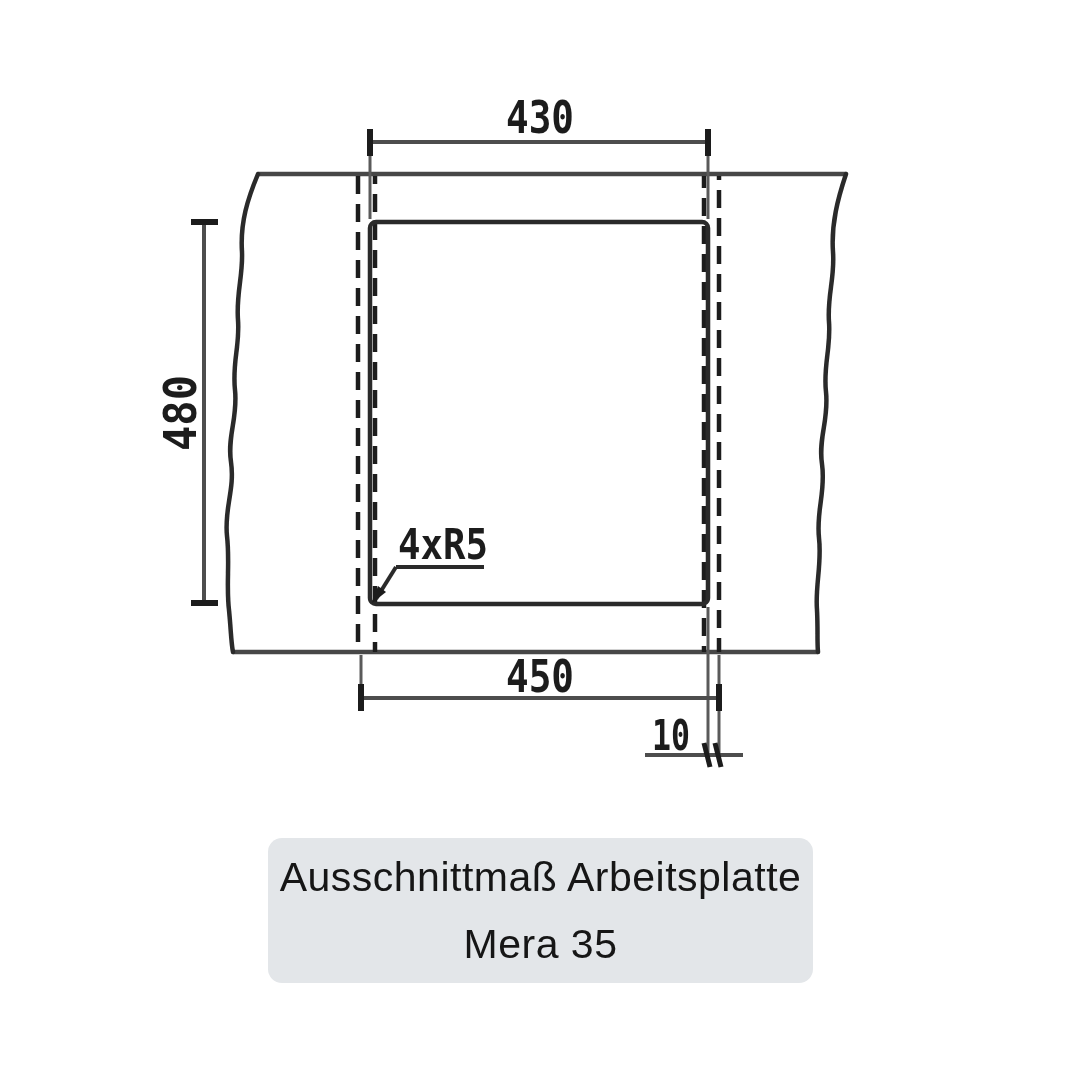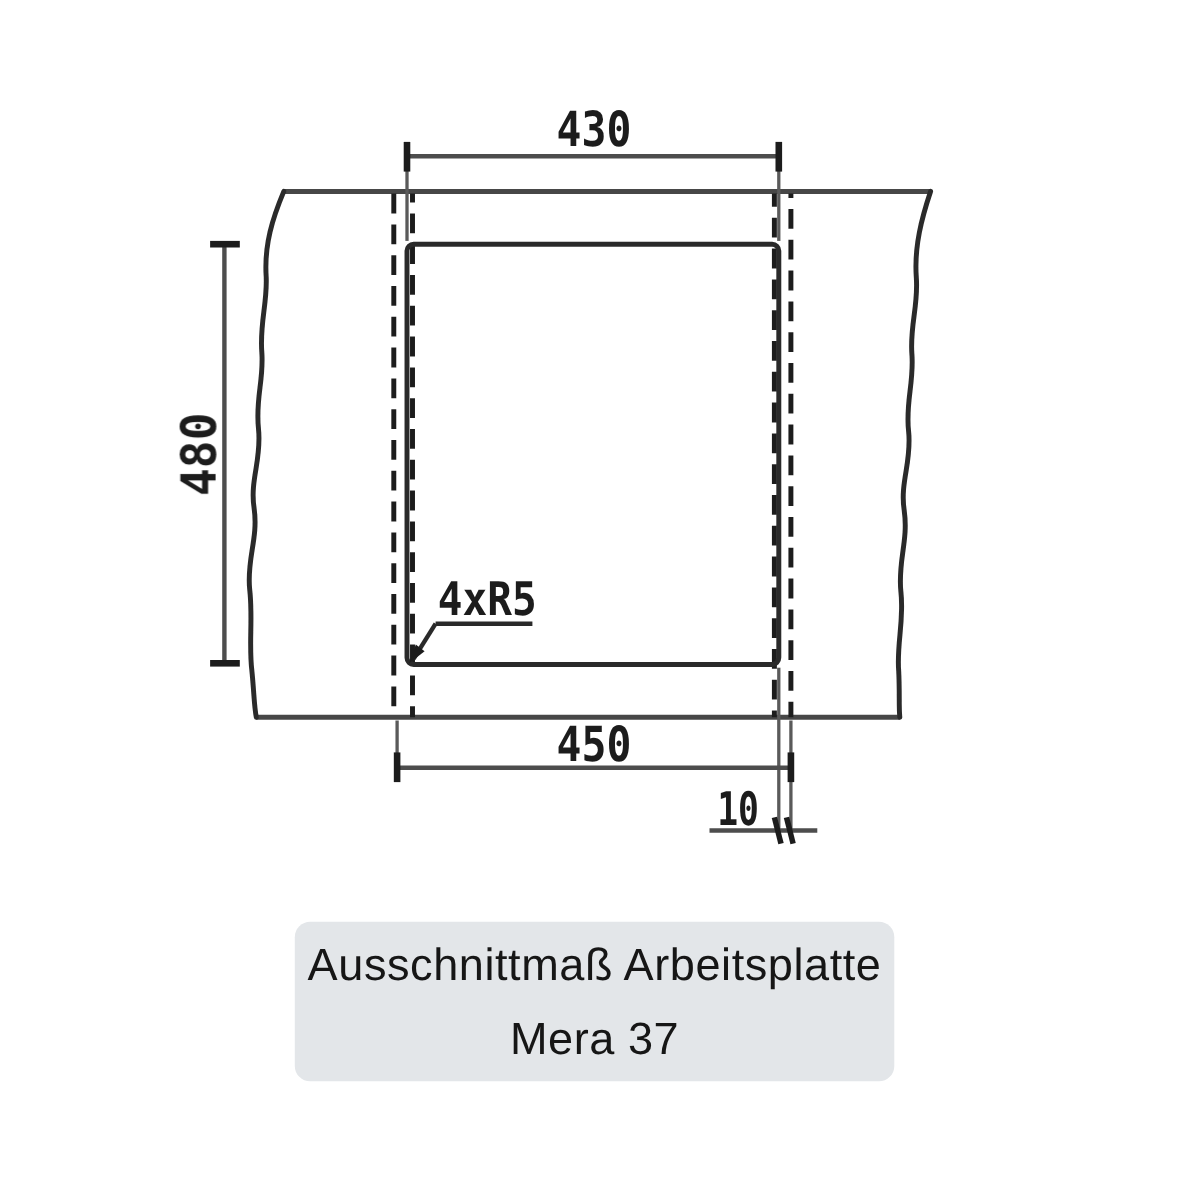--- a/index.html
+++ b/index.html
@@ -99,14 +99,14 @@
     <text class="dimtext" x="540" y="692" font-size="44" text-anchor="middle" textLength="68" lengthAdjust="spacingAndGlyphs">450</text>
     <text class="dimtext" x="196" y="413" font-size="44" text-anchor="middle" textLength="76" lengthAdjust="spacingAndGlyphs" transform="rotate(-90 196 413)">480</text>
     <text class="dimtext" x="671" y="750" font-size="42" text-anchor="middle" textLength="38" lengthAdjust="spacingAndGlyphs">10</text>
     <text class="dimtext" x="398" y="559" font-size="42" text-anchor="start" textLength="90" lengthAdjust="spacingAndGlyphs">4xR5</text>
   </g>
 </svg>
 </div>
 
 <div class="caption-box">
   <span>Ausschnittmaß Arbeitsplatte</span>
-  <span>Mera 37</span>
+  <span>Mera 35</span>
 </div>
 
 </body></html>

